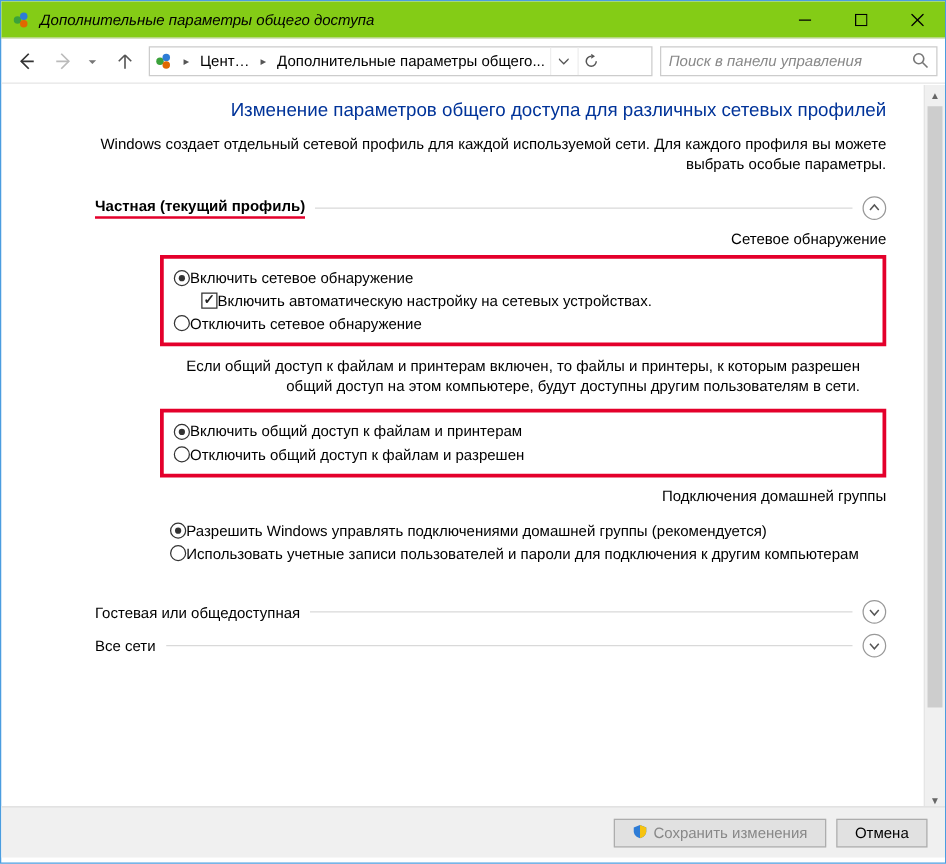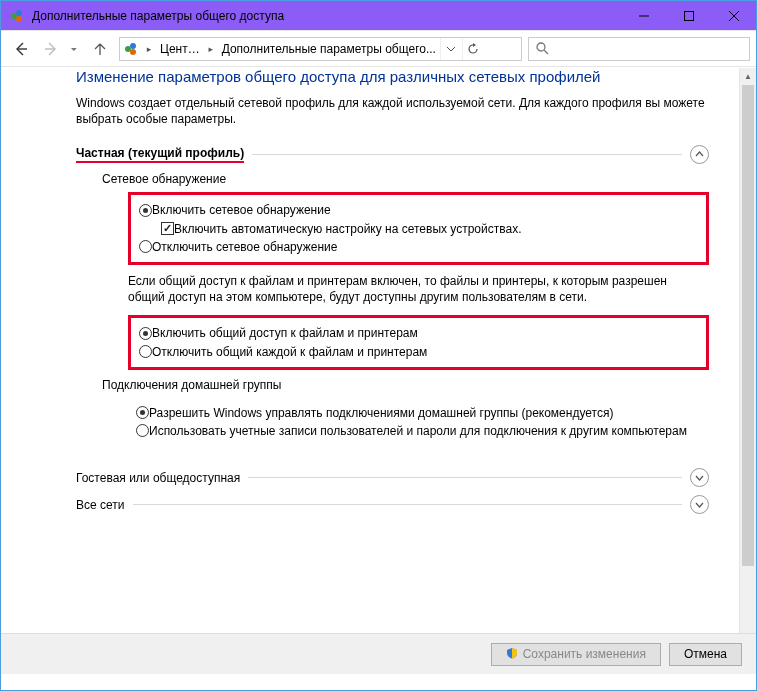--- a/index.html
+++ b/index.html
@@ -14,22 +14,23 @@
     overflow: hidden;
     position: relative;
     border: 1px solid #4a9de0;
   }
 
   
   .titlebar {
     height: 30px;
     display: flex;
     align-items: center;
-    background: #8b5cf6;
+    background: #84cc16;
     border-bottom: 1px solid #e5e5e5;
+    font-style: italic;
   }
   .titlebar .app-icon {
     width: 16px; height: 16px;
     margin: 0 7px 0 8px;
     display: flex; align-items: center; justify-content: center;
   }
   .titlebar .title { flex: 1; font-size: 12px; }
   .win-btns { display: flex; height: 100%; }
   .win-btn {
     width: 45px; height: 100%;
@@ -106,21 +107,22 @@
     background: transparent;
   }
   .searchbox input::placeholder { color:#888; font-style: italic; }
   .searchbox .s-icon { width: 26px; display:flex; align-items:center; justify-content:center; color:#555;}
 
   
   .content-wrap {
     position: absolute;
     top: 67px; left: 0; right: 0; bottom: 41px;
     overflow-y: auto;
-    padding: 0 30px 10px 75px;
+    padding: 12px 30px 10px 75px;
+    text-align: right;
   }
   .page-heading {
     color: #003399;
     font-size: 15px;
     margin: 0 0 10px 0;
     font-weight: normal;
   }
   .page-sub {
     font-size: 12px;
     margin: 0 0 18px 0;
@@ -171,21 +173,21 @@
   .radio.checked::after {
     content:""; width:5px; height:5px; background:#333; border-radius:50%;
   }
   .check { }
   .check.checked { color:#0a5; }
   .check.checked::after { content:"✓"; font-size:11px; line-height:1; color:#222; font-weight:bold;}
 
   
   .bottombar {
     position: absolute;
-    left: 0; right: 0; bottom: 16px;
+    left: 0; right: 0; bottom: 4px;
     height: 41px;
     background: #f0f0f0;
     border-top: 1px solid #ddd;
     display:flex; align-items:center; justify-content:flex-end;
     padding: 0 14px; gap: 8px;
   }
   .btn {
     height: 23px;
     padding: 0 14px;
     border: 1px solid #adadad;
@@ -279,20 +281,21 @@
     </span>
     <span class="addr-refresh">
       <svg width="12" height="12" viewBox="0 0 12 12">
           <path d="M10 6 A4 4 0 1 1 6 2" fill="none" stroke="#555" stroke-width="1.2"></path>
           <path d="M6 0 L6 4 L9 2 Z" fill="#555"></path>
         </svg>
     </span>
   </div>
 
   <div class="searchbox">
+    <input placeholder="Поиск в панели управления" style="">
     <span class="s-icon">
       <svg width="13" height="13" viewBox="0 0 13 13">
           <circle cx="5" cy="5" r="4" fill="none" stroke="#777" stroke-width="1.3"></circle>
           <line x1="8" y1="8" x2="12" y2="12" stroke="#777" stroke-width="1.3"></line>
         </svg>
     </span>
   </div>
 </div>
 
 <div class="vscroll">
@@ -339,21 +342,21 @@
     </div>
 
     <p class="desc">Если общий доступ к файлам и принтерам включен, то файлы и принтеры, к которым разрешен общий доступ на этом компьютере, будут доступны другим пользователям в сети.</p>
     <div class="opts boxed">
       <div class="opt-row">
         <span class="radio checked"></span>
         <span>Включить общий доступ к файлам и принтерам</span>
       </div>
       <div class="opt-row">
         <span class="radio"></span>
-        <span>Отключить общий каждой к файлам и принтерам</span>
+        <span>Отключить общий доступ к файлам и разрешен</span>
       </div>
     </div>
 
     <div class="subhead">Подключения домашней группы</div>
     <div class="opts">
       <div class="opt-row">
         <span class="radio checked"></span>
         <span>Разрешить Windows управлять подключениями домашней группы (рекомендуется)</span>
       </div>
       <div class="opt-row">

